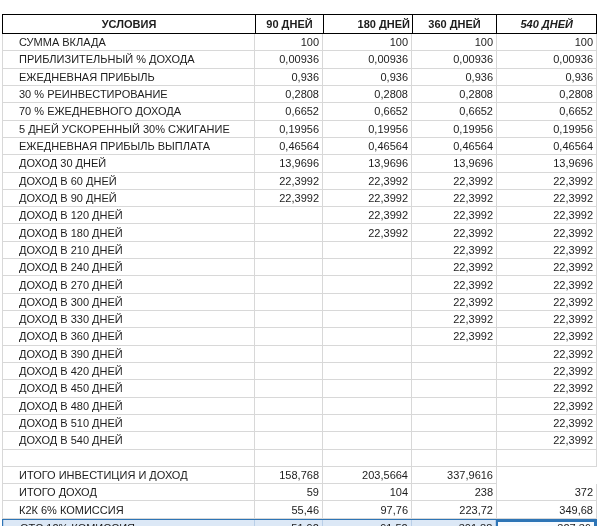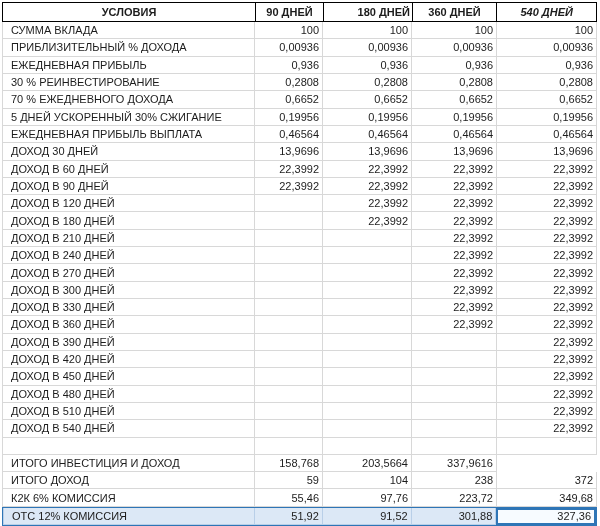--- a/index.html
+++ b/index.html
@@ -11,36 +11,36 @@
     --text:#1c1c1c;
   }
   html,body{margin:0;padding:0;}
   body{
     width:600px;height:526px;background:#ffffff;overflow:hidden;
     font-family:"Liberation Sans", sans-serif;color:var(--text);
   }
   .sheet{position:absolute;left:2px;top:2px;width:595px;}
   .header-row{
     display:flex;box-sizing:border-box;height:20px;
-    border:1.5px solid var(--hdr-border);background:#ffffff;
+    border:1.5px solid var(--hdr-border);background:#ffffff;margin-top:12px;
   }
   .hcell{
     box-sizing:border-box;display:flex;align-items:center;justify-content:center;
     font-weight:bold;font-size:11px;white-space:nowrap;overflow:hidden;
   }
   .hcell + .hcell{border-left:1.5px solid var(--hdr-border);}
   .body-rows{display:flex;flex-direction:column;height:504px;}
   .row{display:flex;flex:1;box-sizing:border-box;min-height:0;}
   .cell{
     box-sizing:border-box;display:flex;align-items:center;
     font-size:11px;white-space:nowrap;overflow:hidden;
     border-right:1px solid var(--grid);border-bottom:1px solid var(--grid);
     background:transparent;
   }
-  .cell.label{justify-content:flex-start;padding-left:8px;border-left:1px solid var(--grid);}
+  .cell.label{justify-content:flex-start;padding-left:16px;border-left:1px solid var(--grid);}
   .cell.value{justify-content:flex-end;padding-right:3px;}
   
   .c0{width:253px;}
   .c1{width:68px;}
   .c2{width:89px;padding-left:32px;}
   .c3{width:85px;}
   .c4{width:100px;}
   .header-row .c0{width:253px;}
   .header-row .c1{width:68px;}
   .header-row .c2{width:89px;}

